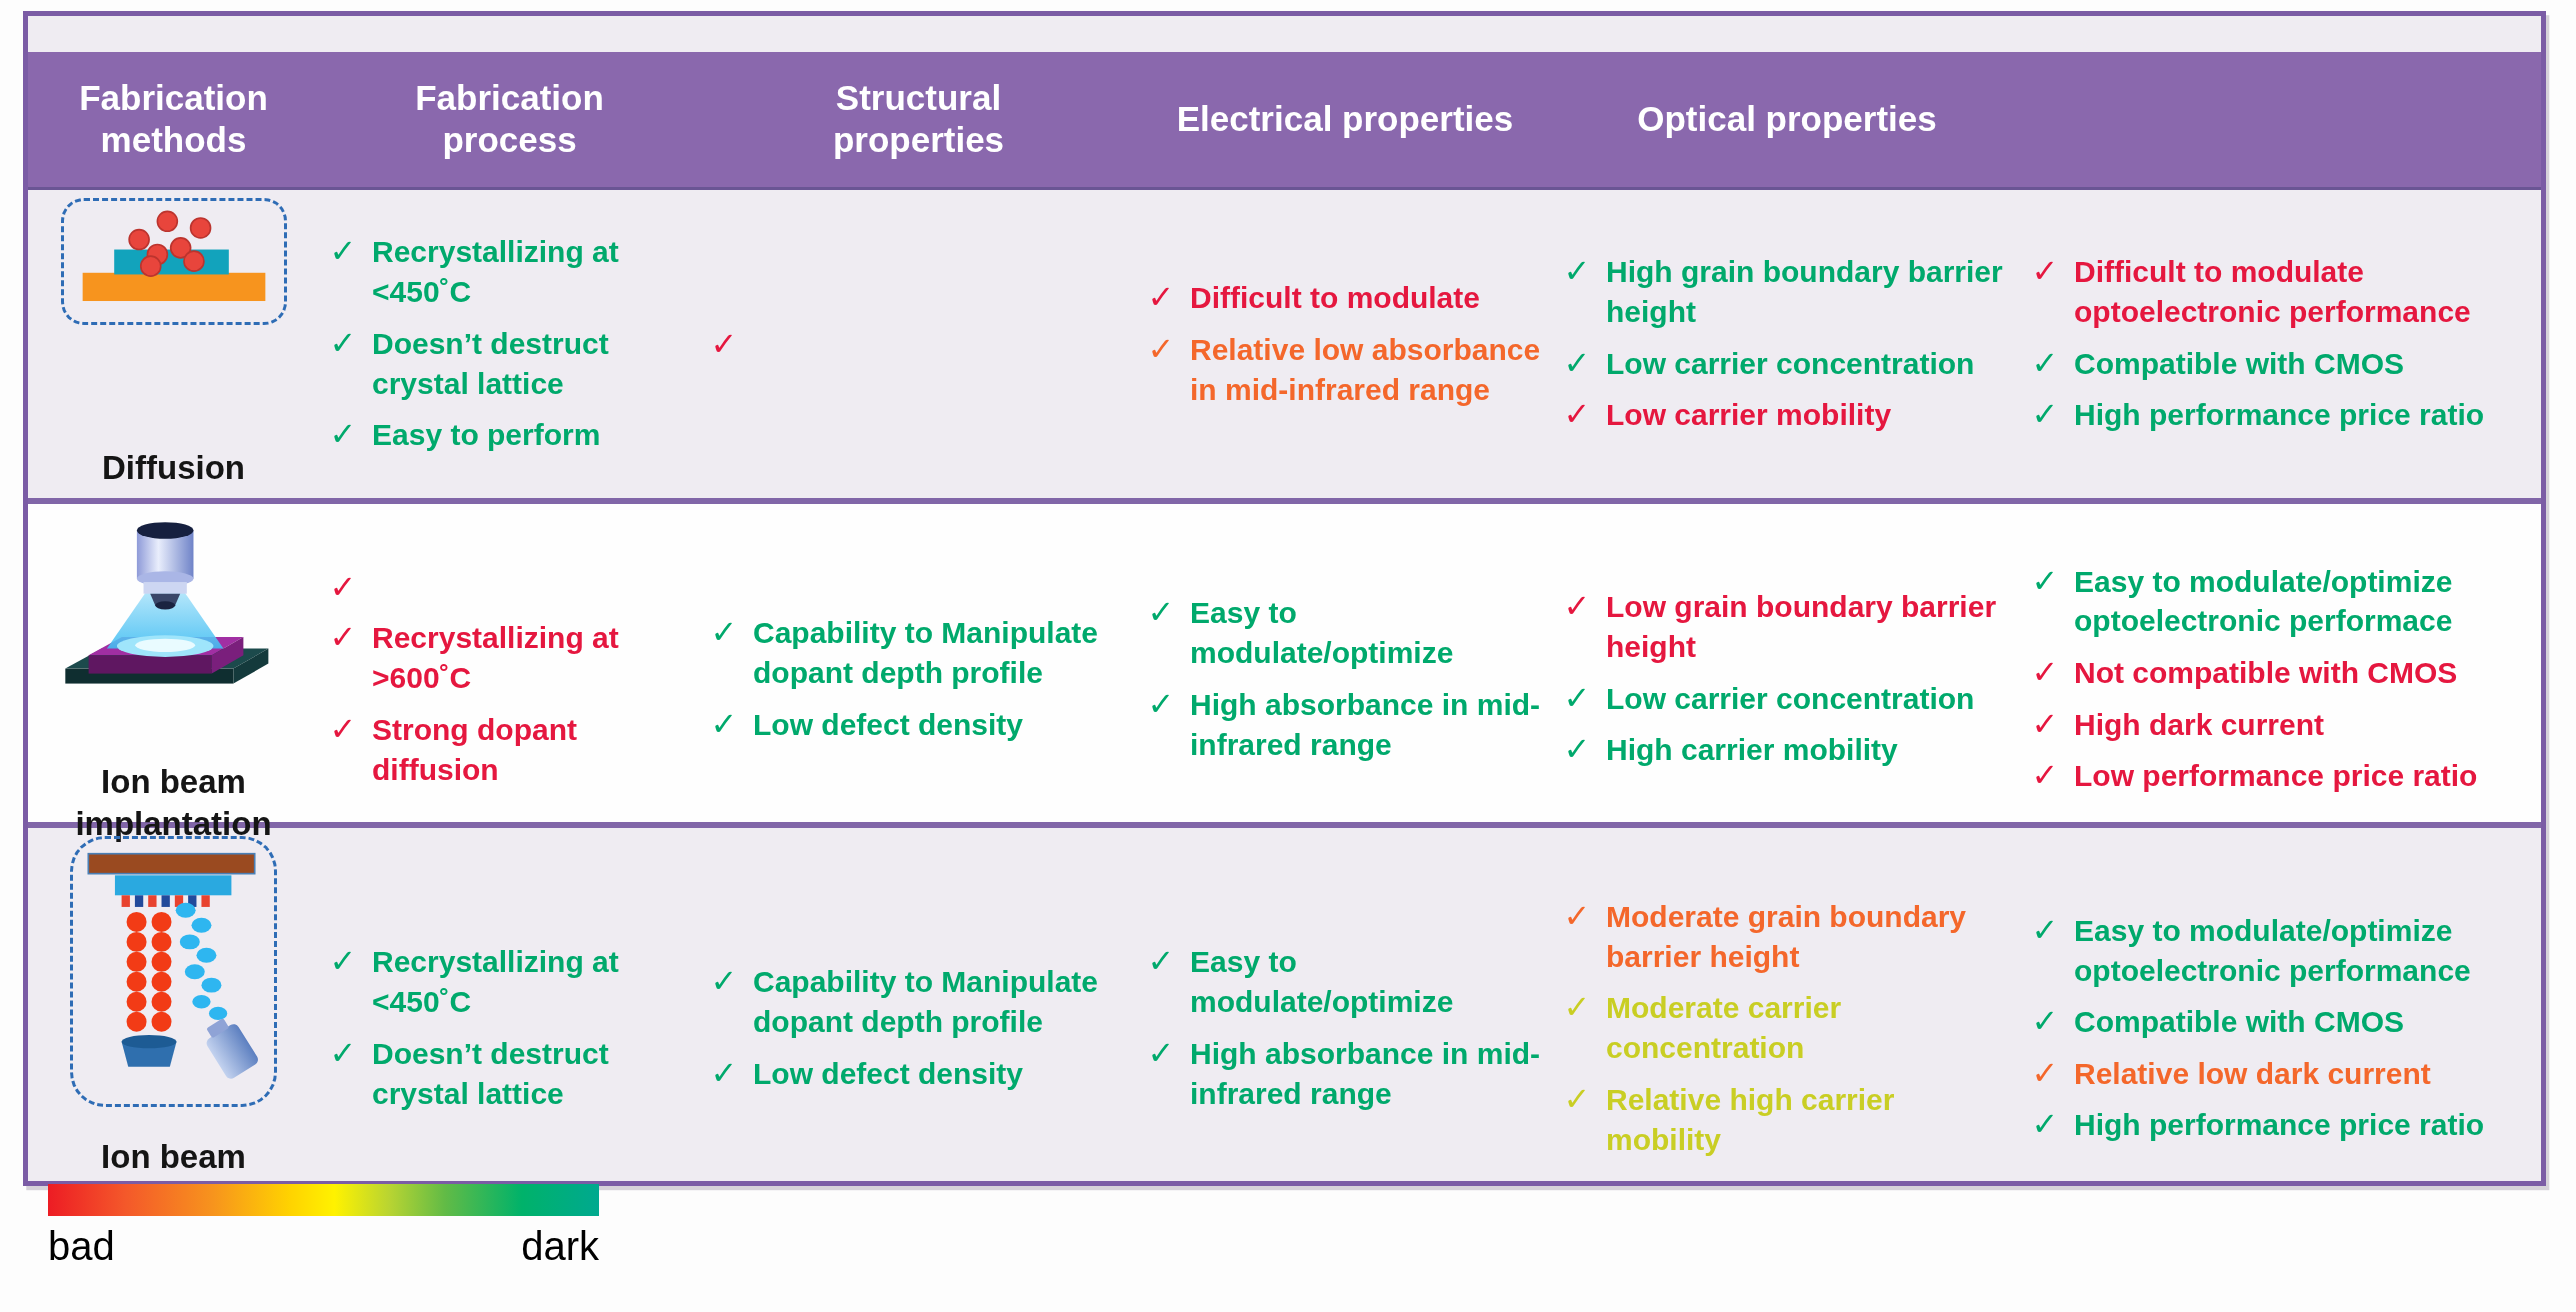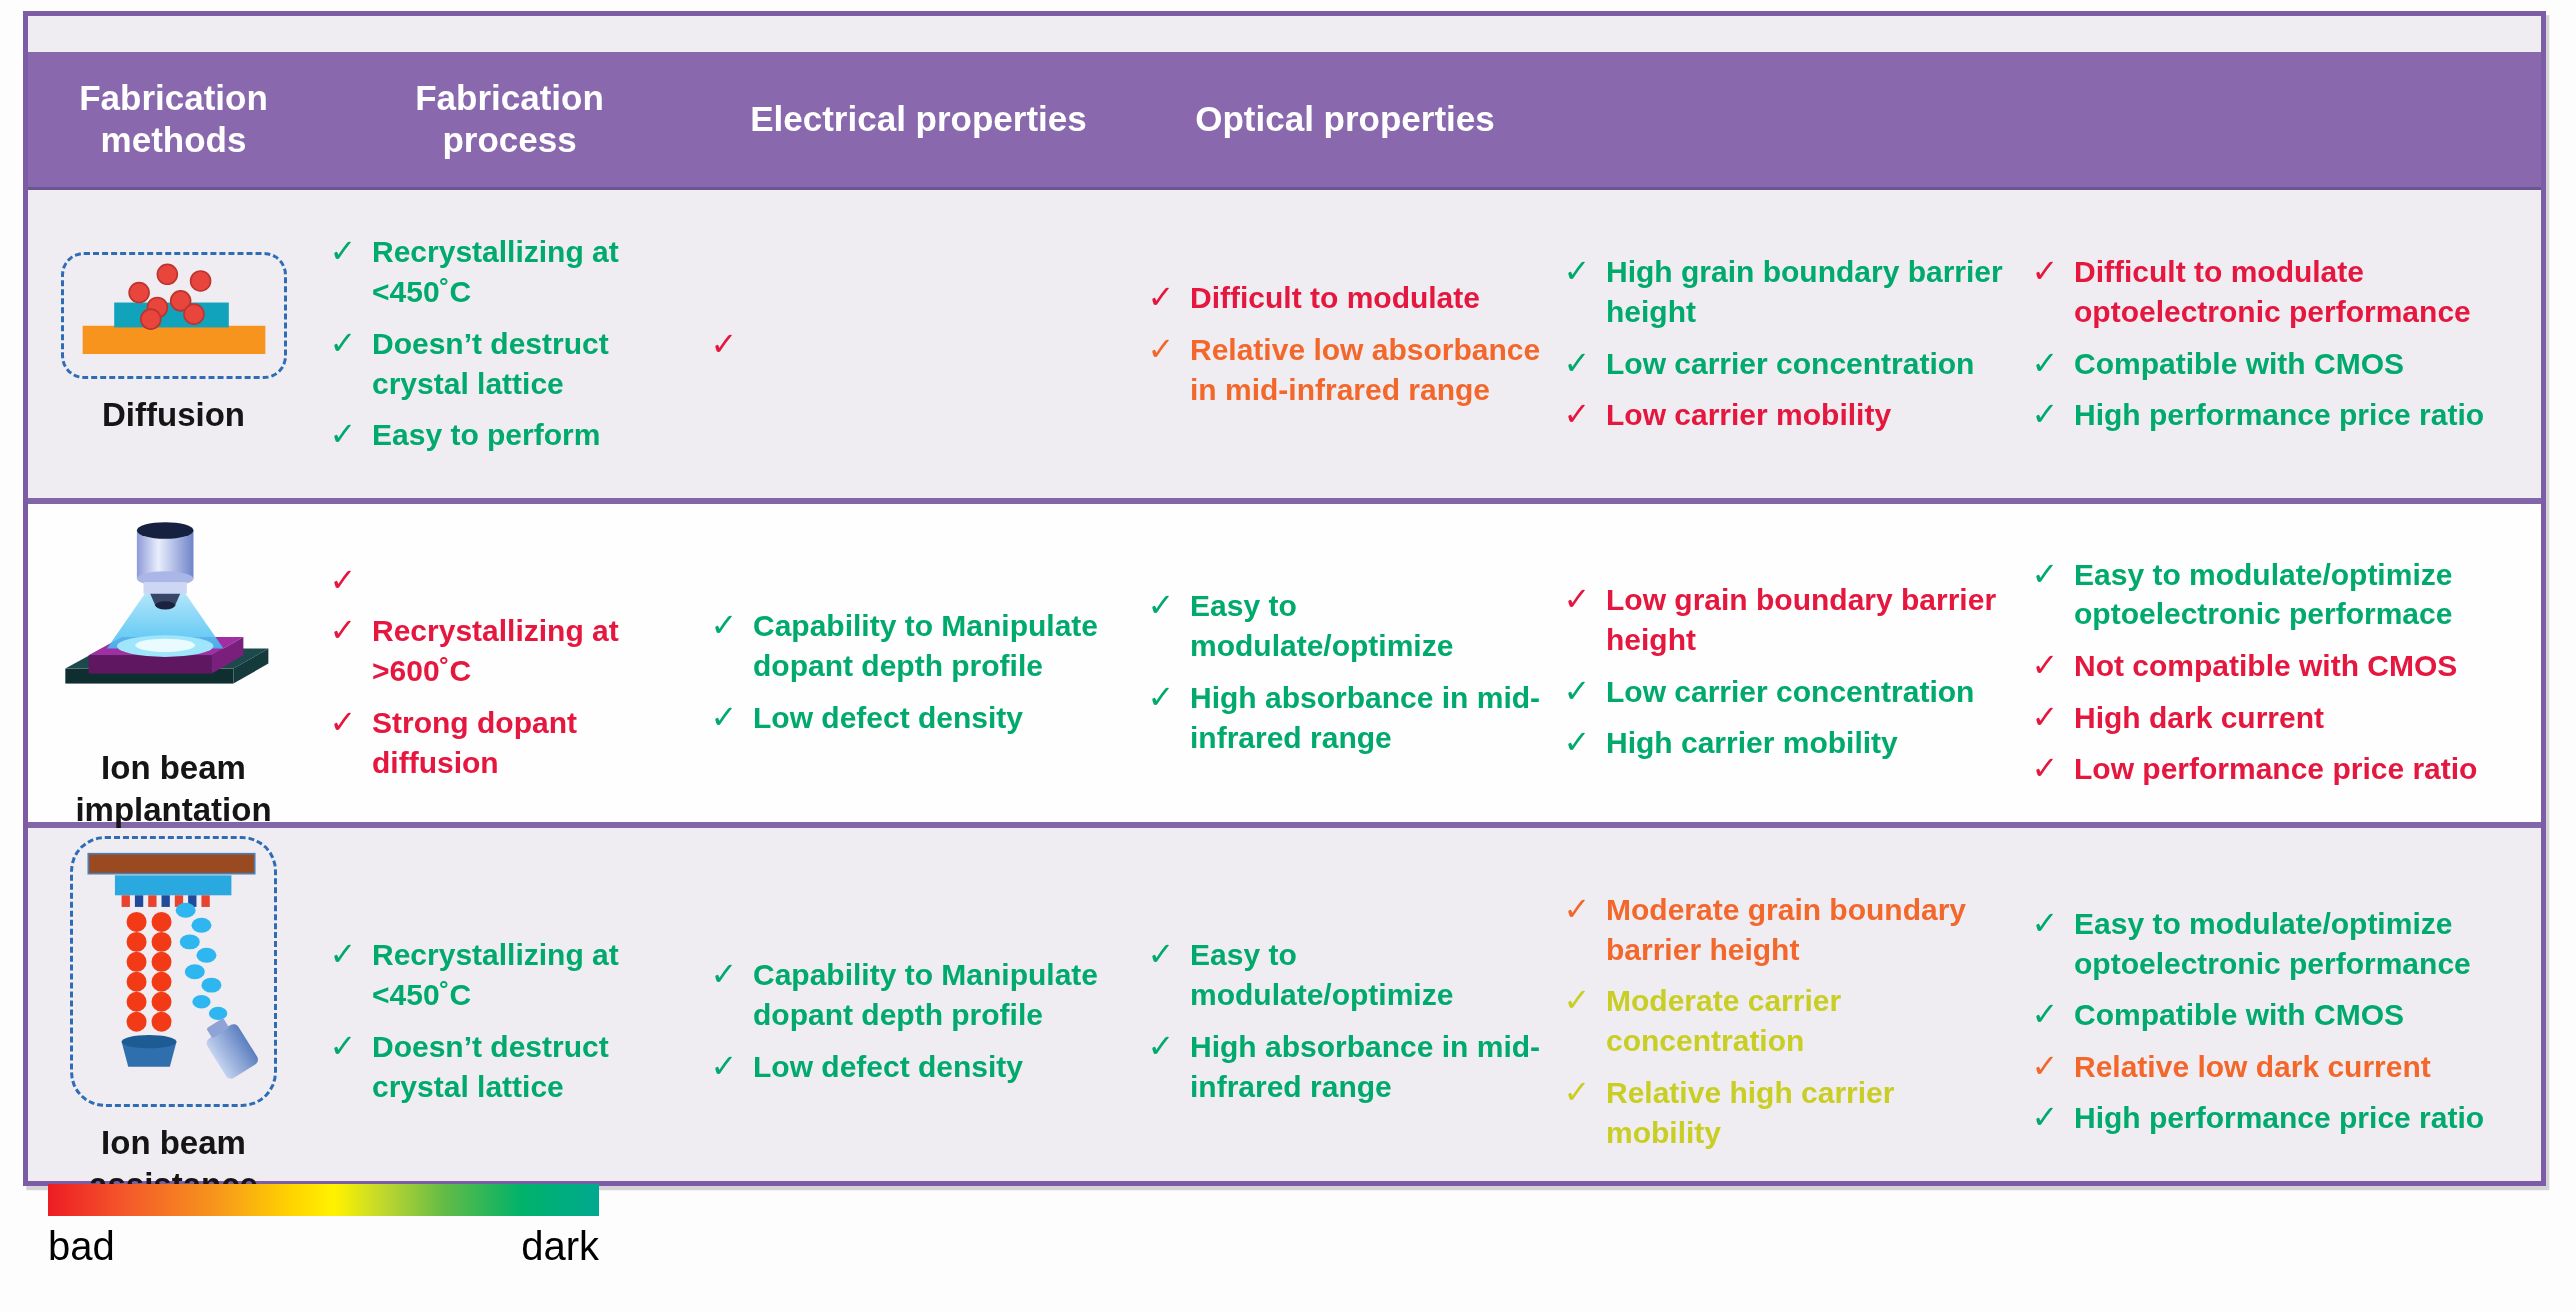--- a/index.html
+++ b/index.html
@@ -38,21 +38,21 @@
   .cell{
     display:flex;flex-direction:column;justify-content:center;
     padding:11.7px 11.7px 11.7px 5px;gap:11.7px;
     font-size:30px;font-weight:700;line-height:1.33;box-sizing:border-box;
   }
   .item{display:flex;align-items:flex-start;gap:10px;}
   .check{flex:0 0 38px;text-align:center;font-size:32px;line-height:1.2;}
   .item-text{flex:1;}
 
   
-  .method-cell{align-items:center;justify-content:center;gap:15px;padding:8.3px 5px;}
+  .method-cell{align-items:center;justify-content:space-between;gap:29px;padding:8.3px 5px;}
   .method-label{
     font-size:33px;font-weight:600;color:#151515;text-align:center;line-height:1.28;
   }
   .icon-slot{display:flex;justify-content:center;}
   .icon-box{
     border:3.3px dashed #2e6cb5;border-radius:23px;padding:6.7px 10px;
     display:inline-block;
   }
   .assistance-box{border-radius:35px;padding:8.3px 6.7px;}
 
@@ -68,20 +68,22 @@
 <body>
 
 <div class="figure">
 
   <div class="ctable">
     <div class="thead">
       <div class="hcell">Fabrication
 methods</div>
       <div class="hcell">Fabrication
 process</div>
+      <div class="hcell">Structural
+properties</div>
       <div class="hcell">Electrical properties</div>
       <div class="hcell">Optical properties</div>
     </div>
     <div id="table-body">
     <div class="trow row-lav r1 first">
       <div class="cell method-cell">
         <div class="icon-slot">
               <div class="icon-box">
       <svg width="200" height="98" viewBox="0 0 240 118">
         <rect x="10" y="78" width="220" height="34" fill="#F7941E"></rect>

